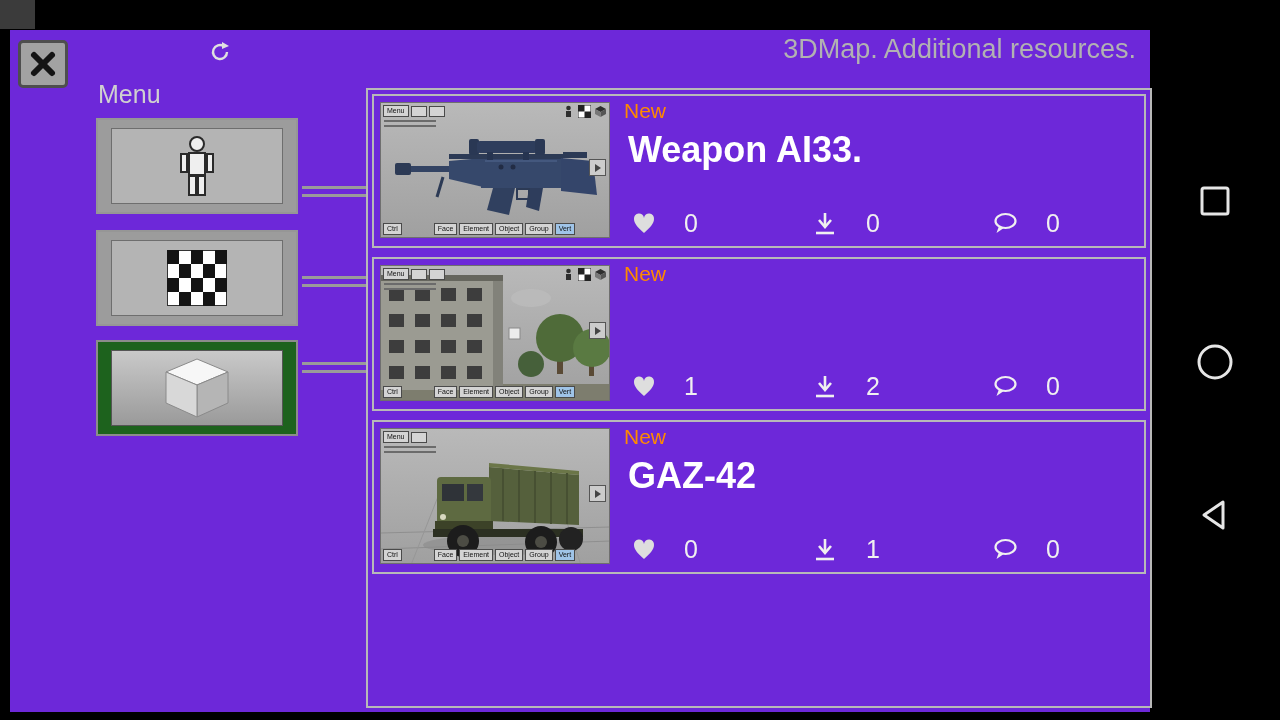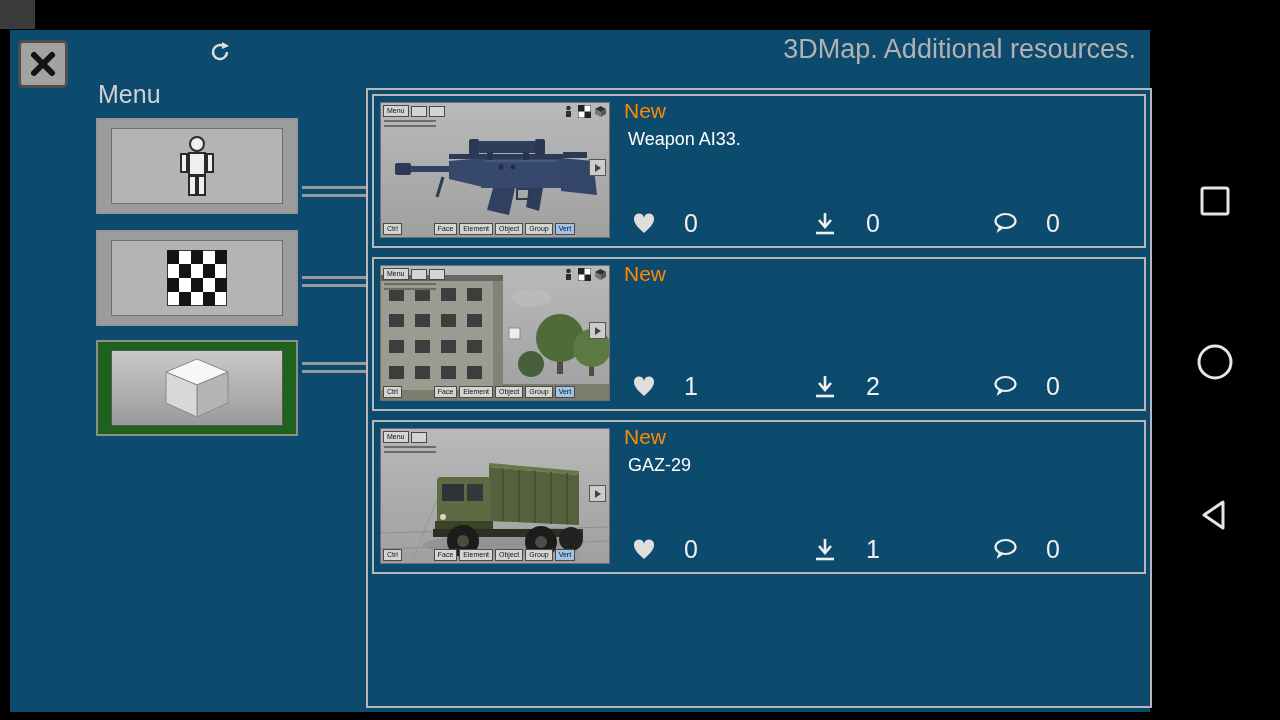--- a/index.html
+++ b/index.html
@@ -1,21 +1,21 @@
 <!DOCTYPE html>
 <html><head>
 <meta charset="utf-8">
 <style>
   * { margin:0; padding:0; box-sizing:border-box; }
   html,body { width:1280px; height:720px; background:#000; overflow:hidden;
               font-family:"Liberation Sans", sans-serif; }
 
   .corner-block { position:absolute; left:0; top:0; width:35px; height:29px; background:#3b3b3b; }
 
-  .panel { position:absolute; left:10px; top:30px; width:1140px; height:682px; background:#0c4a6e; }
+  .panel { position:absolute; left:10px; top:30px; width:1140px; height:682px; background:#6d28d9; }
 
   
   .close-btn { position:absolute; left:8px; top:10px; width:50px; height:48px;
                background:#a2a2a2; border:3px solid #4e4e4e; border-radius:5px;
                display:flex; align-items:center; justify-content:center; cursor:pointer; }
 
   .refresh-btn { position:absolute; left:198px; top:10px; width:24px; height:24px; cursor:pointer; }
 
   .app-title { position:absolute; right:14px; top:4px; font-size:27px; color:#b2b2b2; }
 
@@ -50,21 +50,21 @@
   .cam-lines div { width:52px; height:2px; background:#6b6b6b; margin-bottom:3px; }
   .side-btn { position:absolute; right:3px; top:56px; width:17px; height:17px;
               background:#cccccc; border:1px solid #555; display:flex; align-items:center; justify-content:center; }
   .side-btn .tri { width:0; height:0; border-left:6px solid #444; border-top:4px solid transparent;
                    border-bottom:4px solid transparent; }
   .bottombar { position:absolute; left:2px; right:2px; bottom:2px; display:flex; align-items:center; }
   .bb-group { display:flex; gap:2px; margin:0 auto; }
   .thumb-btn.hl { background:#9fc4e8; }
 
   .badge { position:absolute; left:250px; top:3px; font-size:21px; color:#ff8a00; }
-  .title { position:absolute; left:254px; top:33px; font-size:18px; color:#ffffff; }
+  .title { position:absolute; left:254px; top:33px; font-size:36px; color:#ffffff;font-weight:bold; }
   .stats { position:absolute; left:258px; bottom:8px; display:flex; }
   .stat  { display:flex; align-items:center; width:180px; }
   .stat .cnt { font-size:25px; color:#f0f0f0; margin-left:28px; }
 
   
   .navbar { position:absolute; right:0; top:0; width:130px; height:720px; }
   .nav-btn { position:absolute; left:50%; transform:translateX(-50%); cursor:pointer; }
   .nav-recents { top:184px; }
   .nav-home { top:342px; }
   .nav-back { top:497px; }
@@ -378,21 +378,21 @@
           <span class="bb-group">
             <span class="thumb-btn">Face</span>
             <span class="thumb-btn">Element</span>
             <span class="thumb-btn">Object</span>
             <span class="thumb-btn">Group</span>
             <span class="thumb-btn hl">Vert</span>
           </span>
         </div>
       </div>
       <div class="badge">New</div>
-      <div class="title">GAZ-29</div>
+      <div class="title">GAZ-42</div>
       <div class="stats">
         <span class="stat">
           <svg width="24" height="24" viewBox="0 0 24 24">
               <path d="M12 21 C5 15 2 11 2 7 a5 5 0 0 1 10 -1 a5 5 0 0 1 10 1 c0 4 -3 8 -10 14 z" fill="#dedede"></path>
             </svg>
           <span class="cnt">0</span>
         </span>
         <span class="stat">
           <svg width="26" height="26" viewBox="0 0 26 26">
               <line x1="13" y1="2" x2="13" y2="15" stroke="#f0f0f0" stroke-width="2.6"></line>

